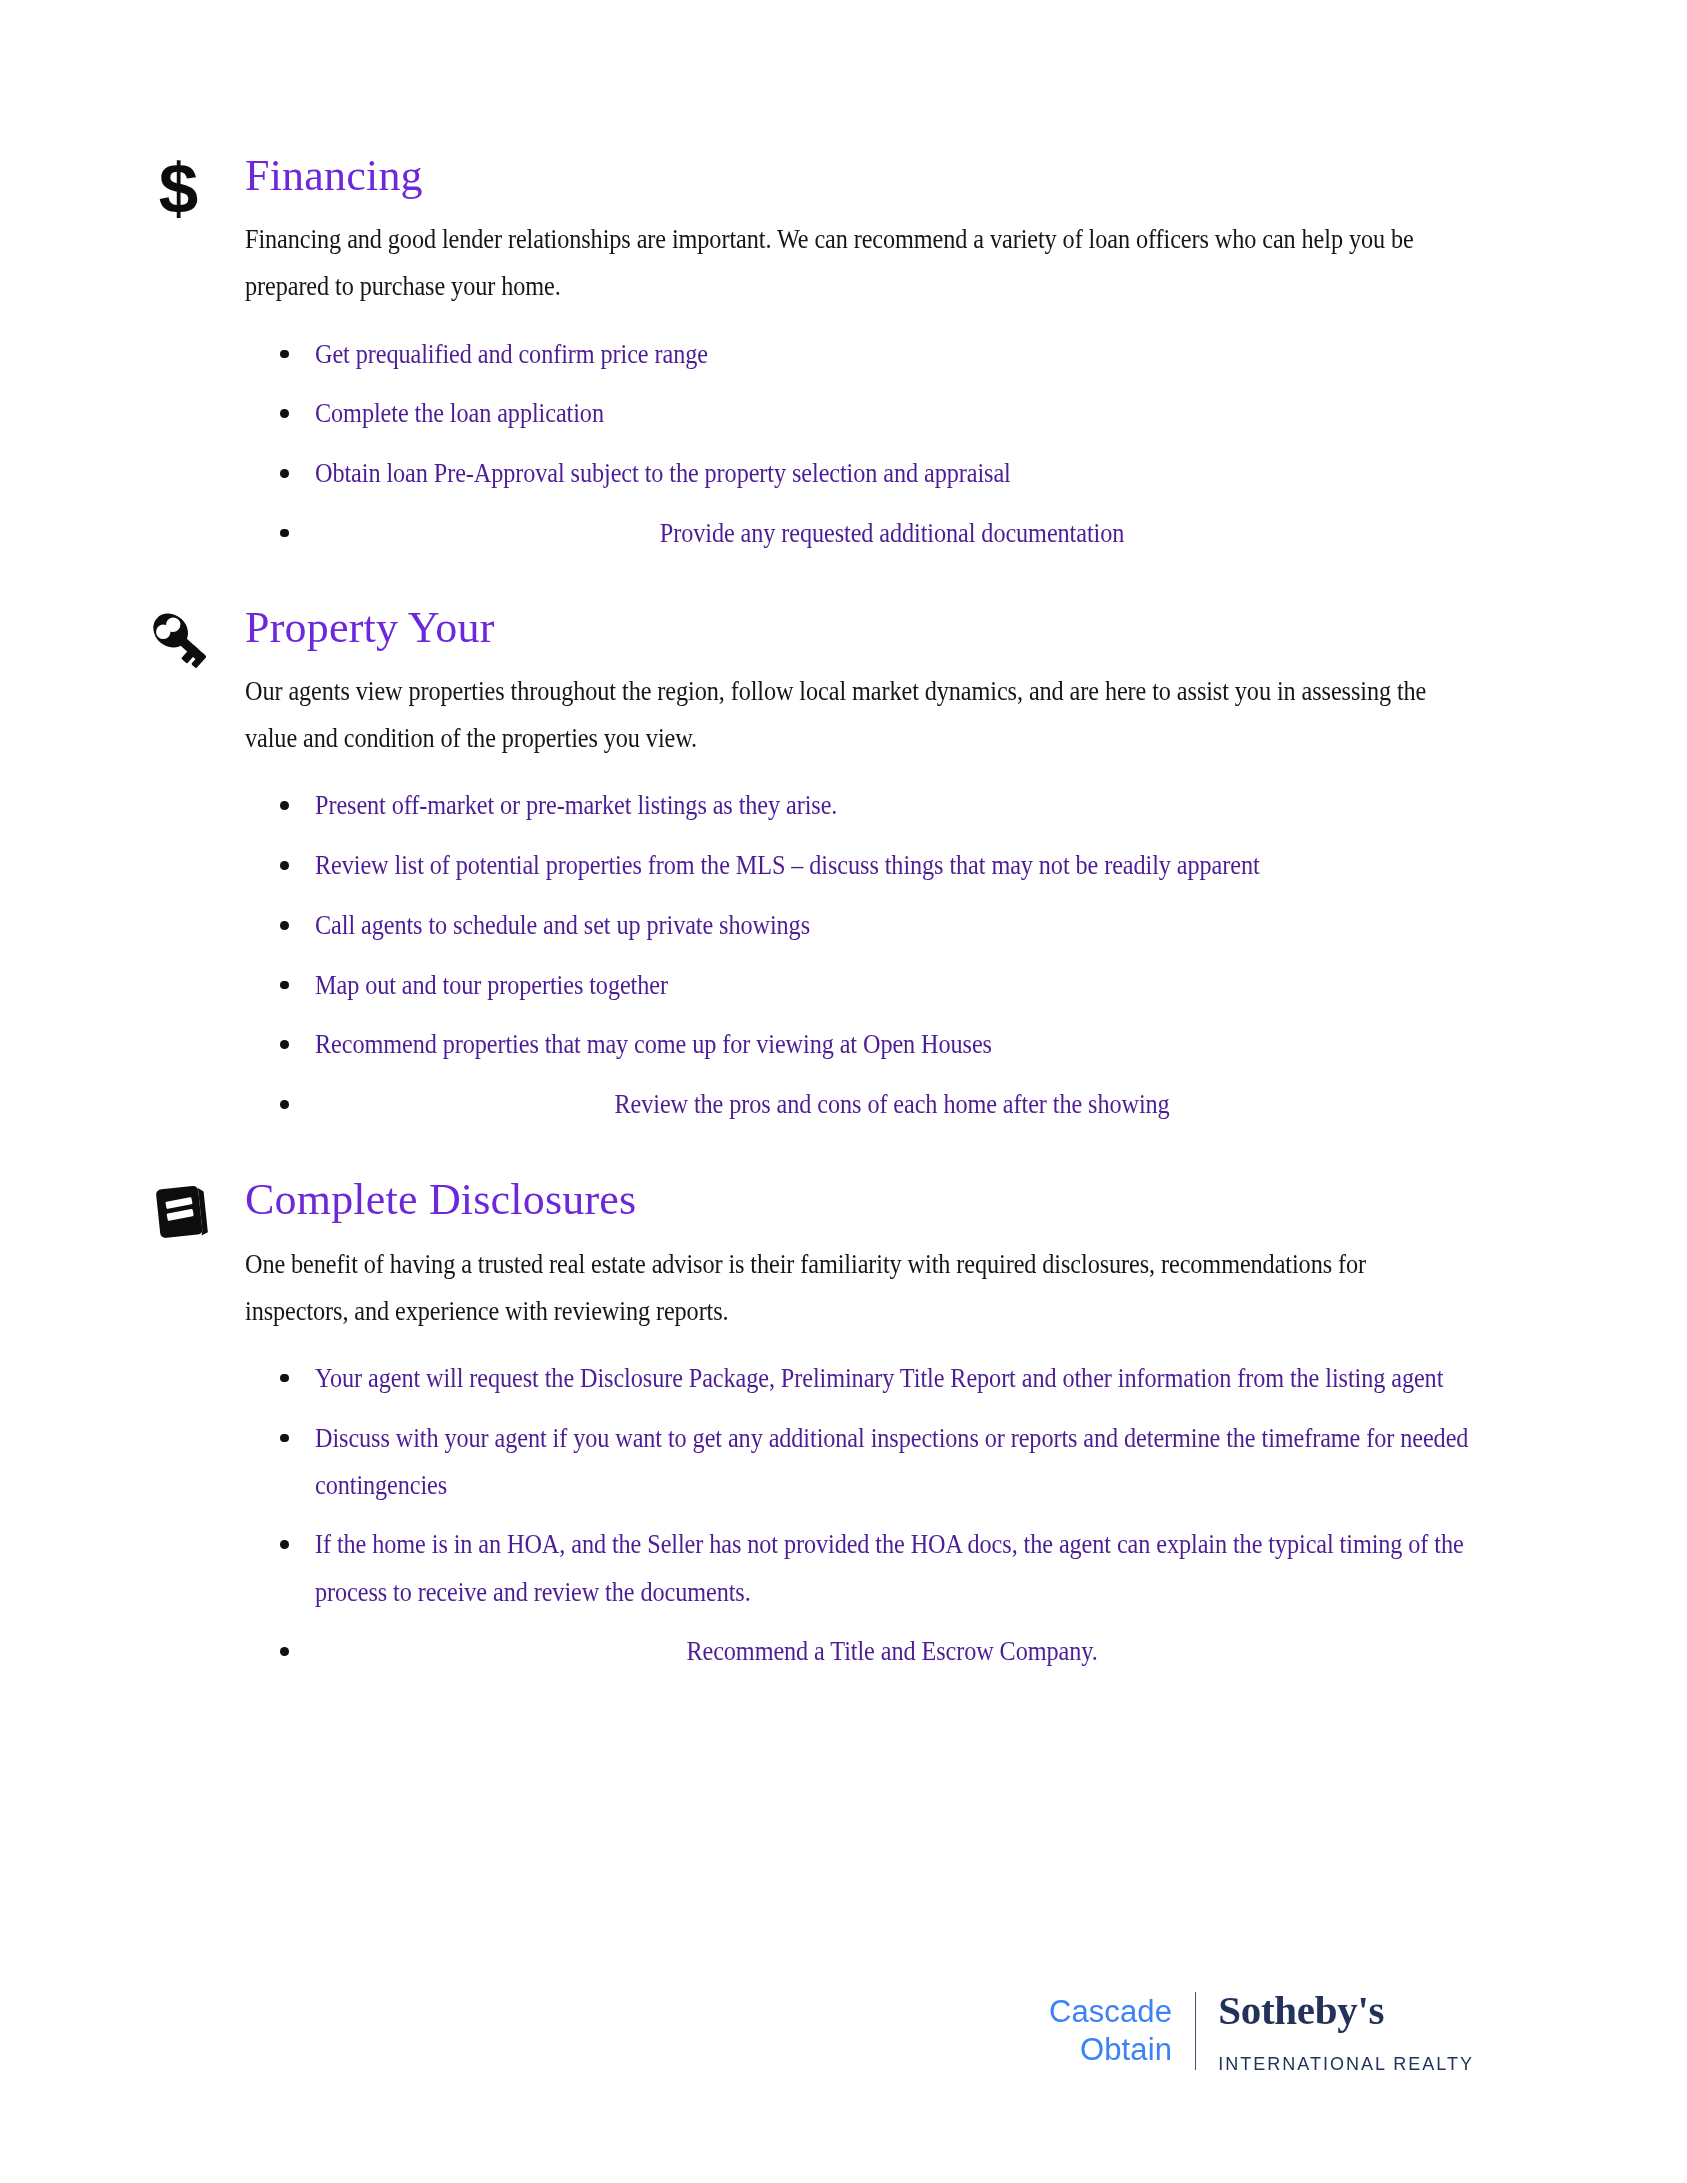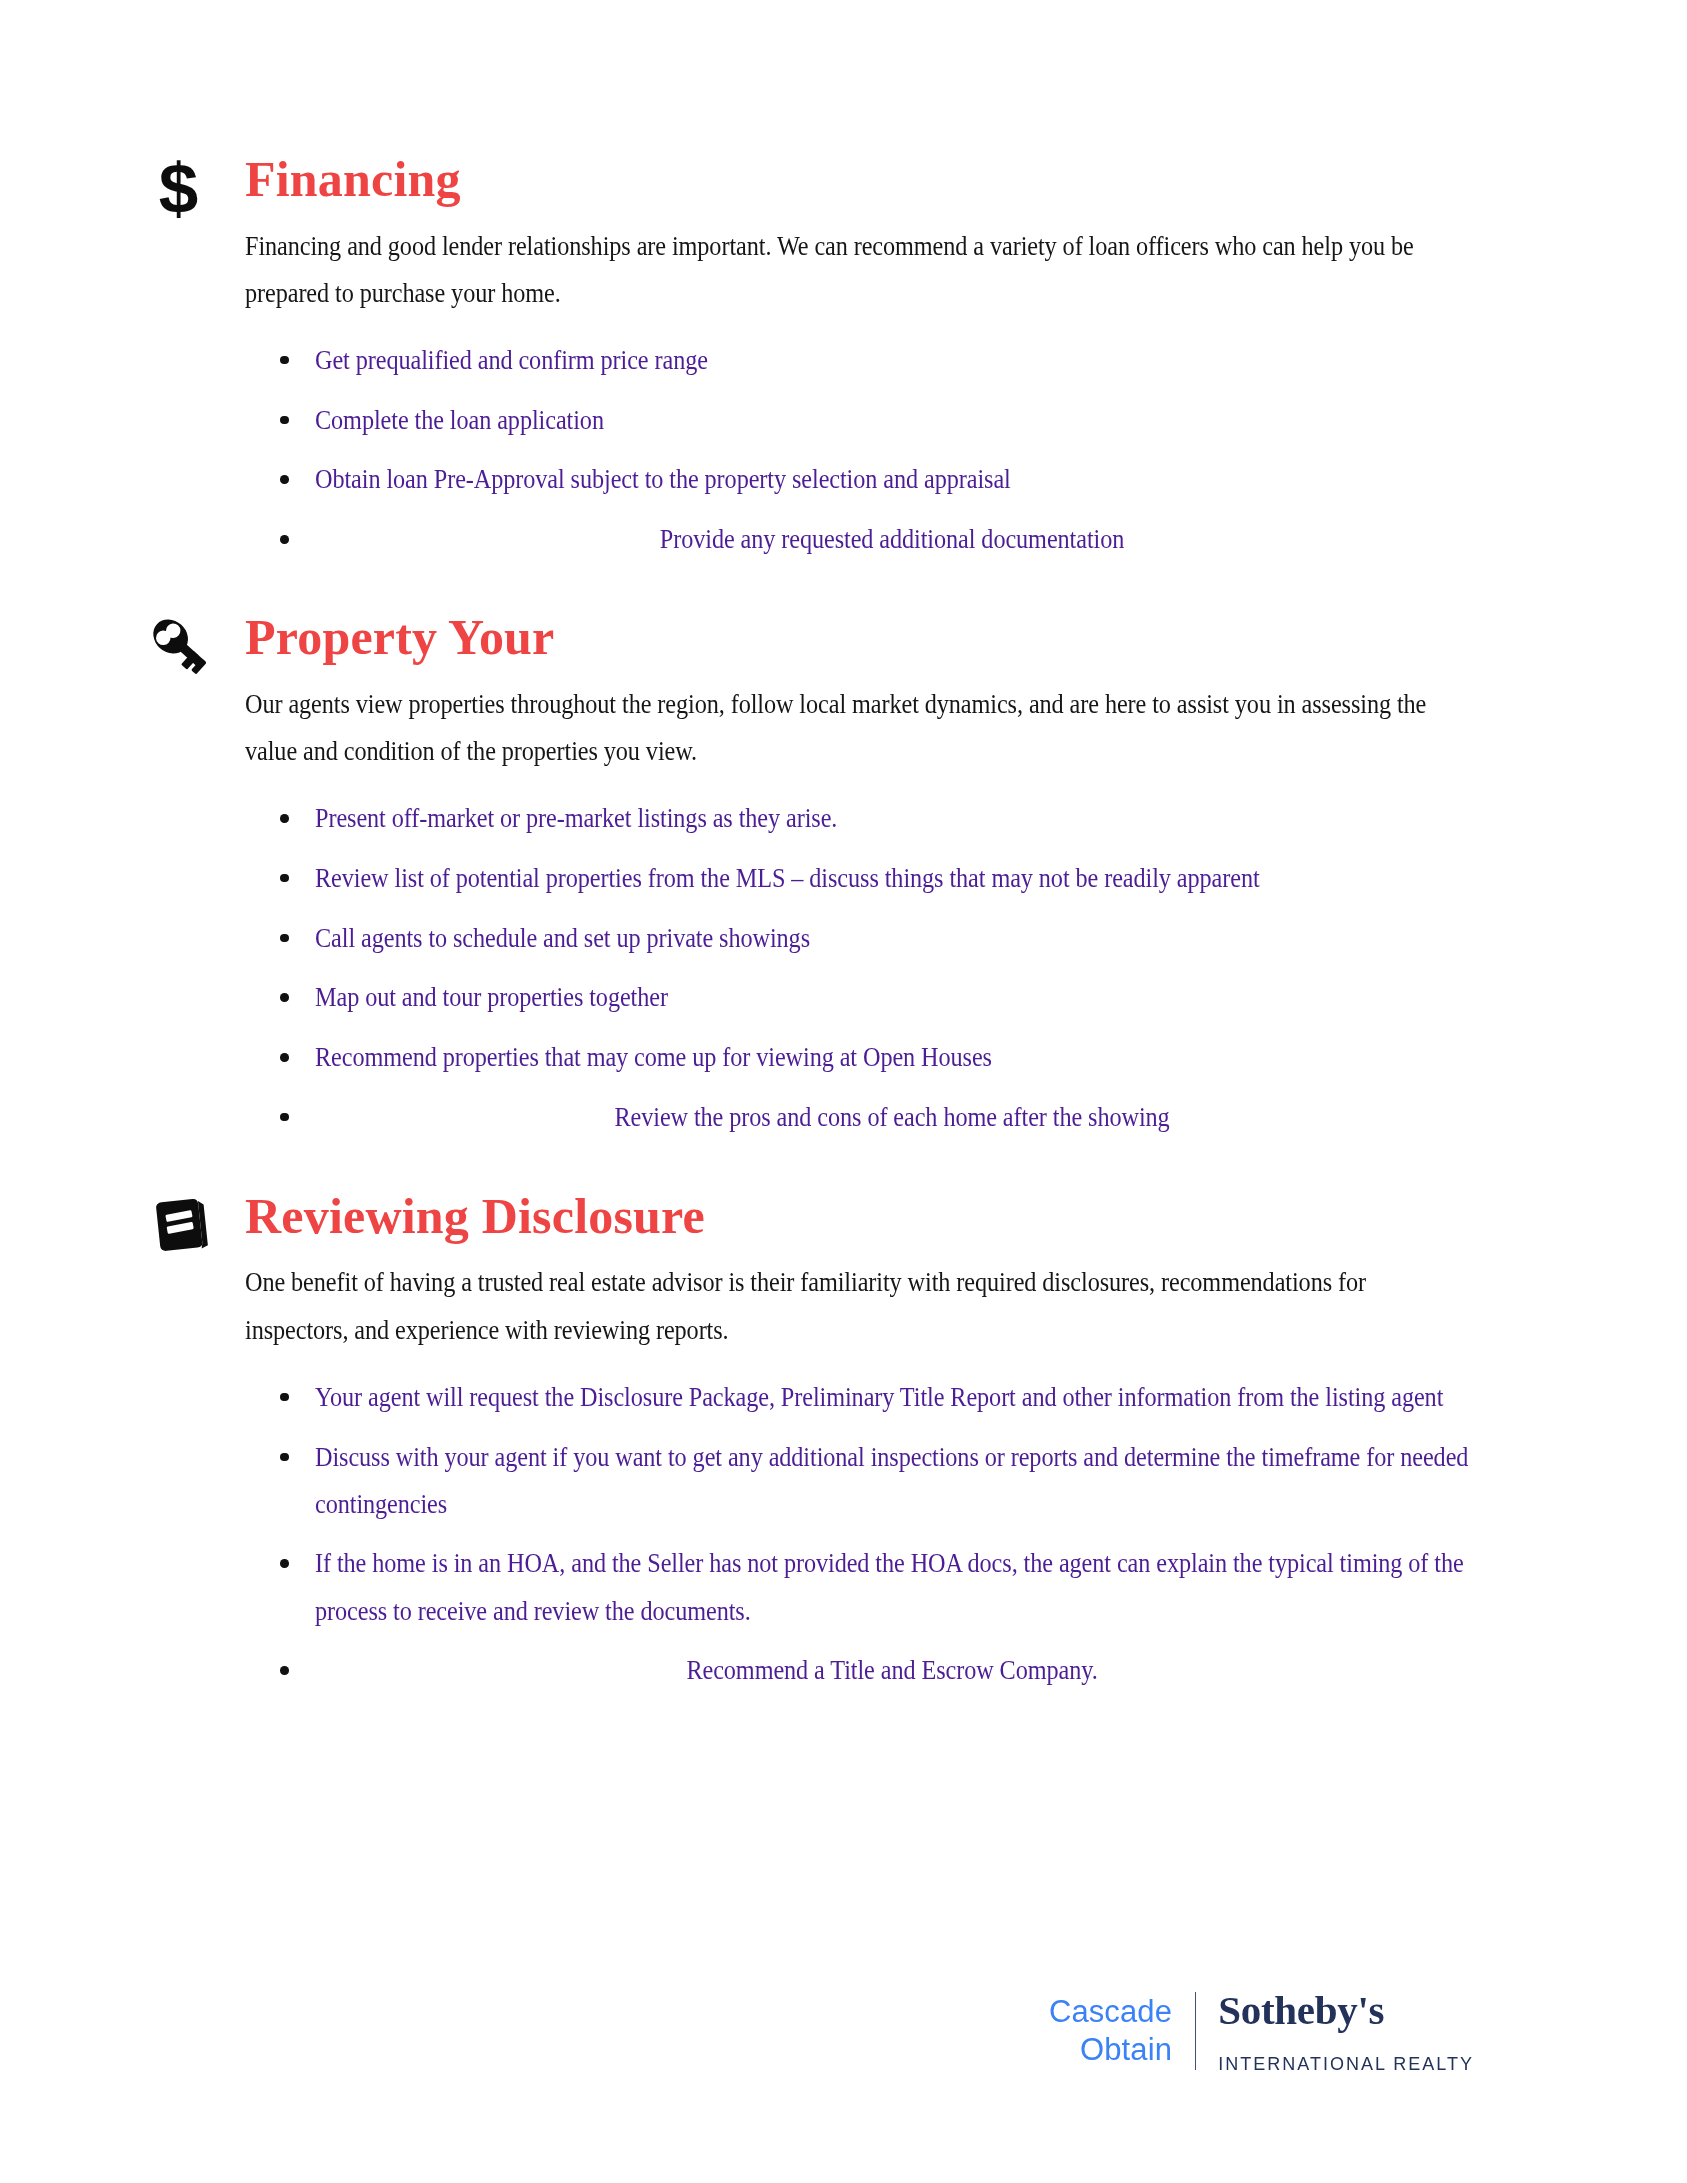--- a/index.html
+++ b/index.html
@@ -40,23 +40,23 @@
     width: 73px;
     height: 73px;
     display: flex;
     align-items: flex-start;
     justify-content: center;
   }
   .section-icon svg { display: block; }
 
   .section-heading {
     font-family: "Liberation Serif", serif;
-    font-size: 50px;
-    font-weight: 700;
-    color: #ef4444;
+    font-size: 44px;
+    font-weight: 400;
+    color: #6d28d9;
     letter-spacing: 0.2px;
     line-height: 1.05;
     margin: 18.5px 0 0 0;
     padding: 0;
   }
 
   .section-intro {
     font-family: "Liberation Serif", serif;
     font-size: 26.5px;
     line-height: 1.78;
@@ -232,21 +232,21 @@
     <span class="section-icon">
       <svg width="66" height="66" viewBox="0 0 100 100" xmlns="http://www.w3.org/2000/svg">
         <g transform="rotate(-6 50 50)">
           <path d="M18 24 C18 19 22 16 27 16 L74 16 C79 16 82 19 82 24 L82 84 C82 88 79 90 74 90 L27 90 C22 90 18 87 18 82 Z" fill="#0d0d0d"></path>
           <path d="M82 20 L90 26 L90 88 L80 92 L82 84 Z" fill="#0d0d0d"></path>
           <rect x="31" y="34" width="40" height="11" rx="2" fill="#ffffff" transform="rotate(-5 51 39)"></rect>
           <rect x="31" y="52" width="40" height="11" rx="2" fill="#ffffff" transform="rotate(-5 51 57)"></rect>
         </g>
       </svg>
     </span>
-    <h2 class="section-heading">Reviewing Disclosure</h2>
+    <h2 class="section-heading">Complete Disclosures</h2>
     <p class="section-intro">One benefit of having a trusted real estate advisor is their familiarity with required disclosures, recommendations for inspectors, and experience with reviewing reports.</p>
     <ul class="bullet-list">
       <li class="bullet-item">
         <span class="bullet-dot"></span>
         <span class="bullet-text">Your agent will request the Disclosure Package, Preliminary Title Report and other information from the listing agent</span>
       </li>
       <li class="bullet-item">
         <span class="bullet-dot"></span>
         <span class="bullet-text">Discuss with your agent if you want to get any additional inspections or reports and determine the timeframe for needed contingencies</span>
       </li>

